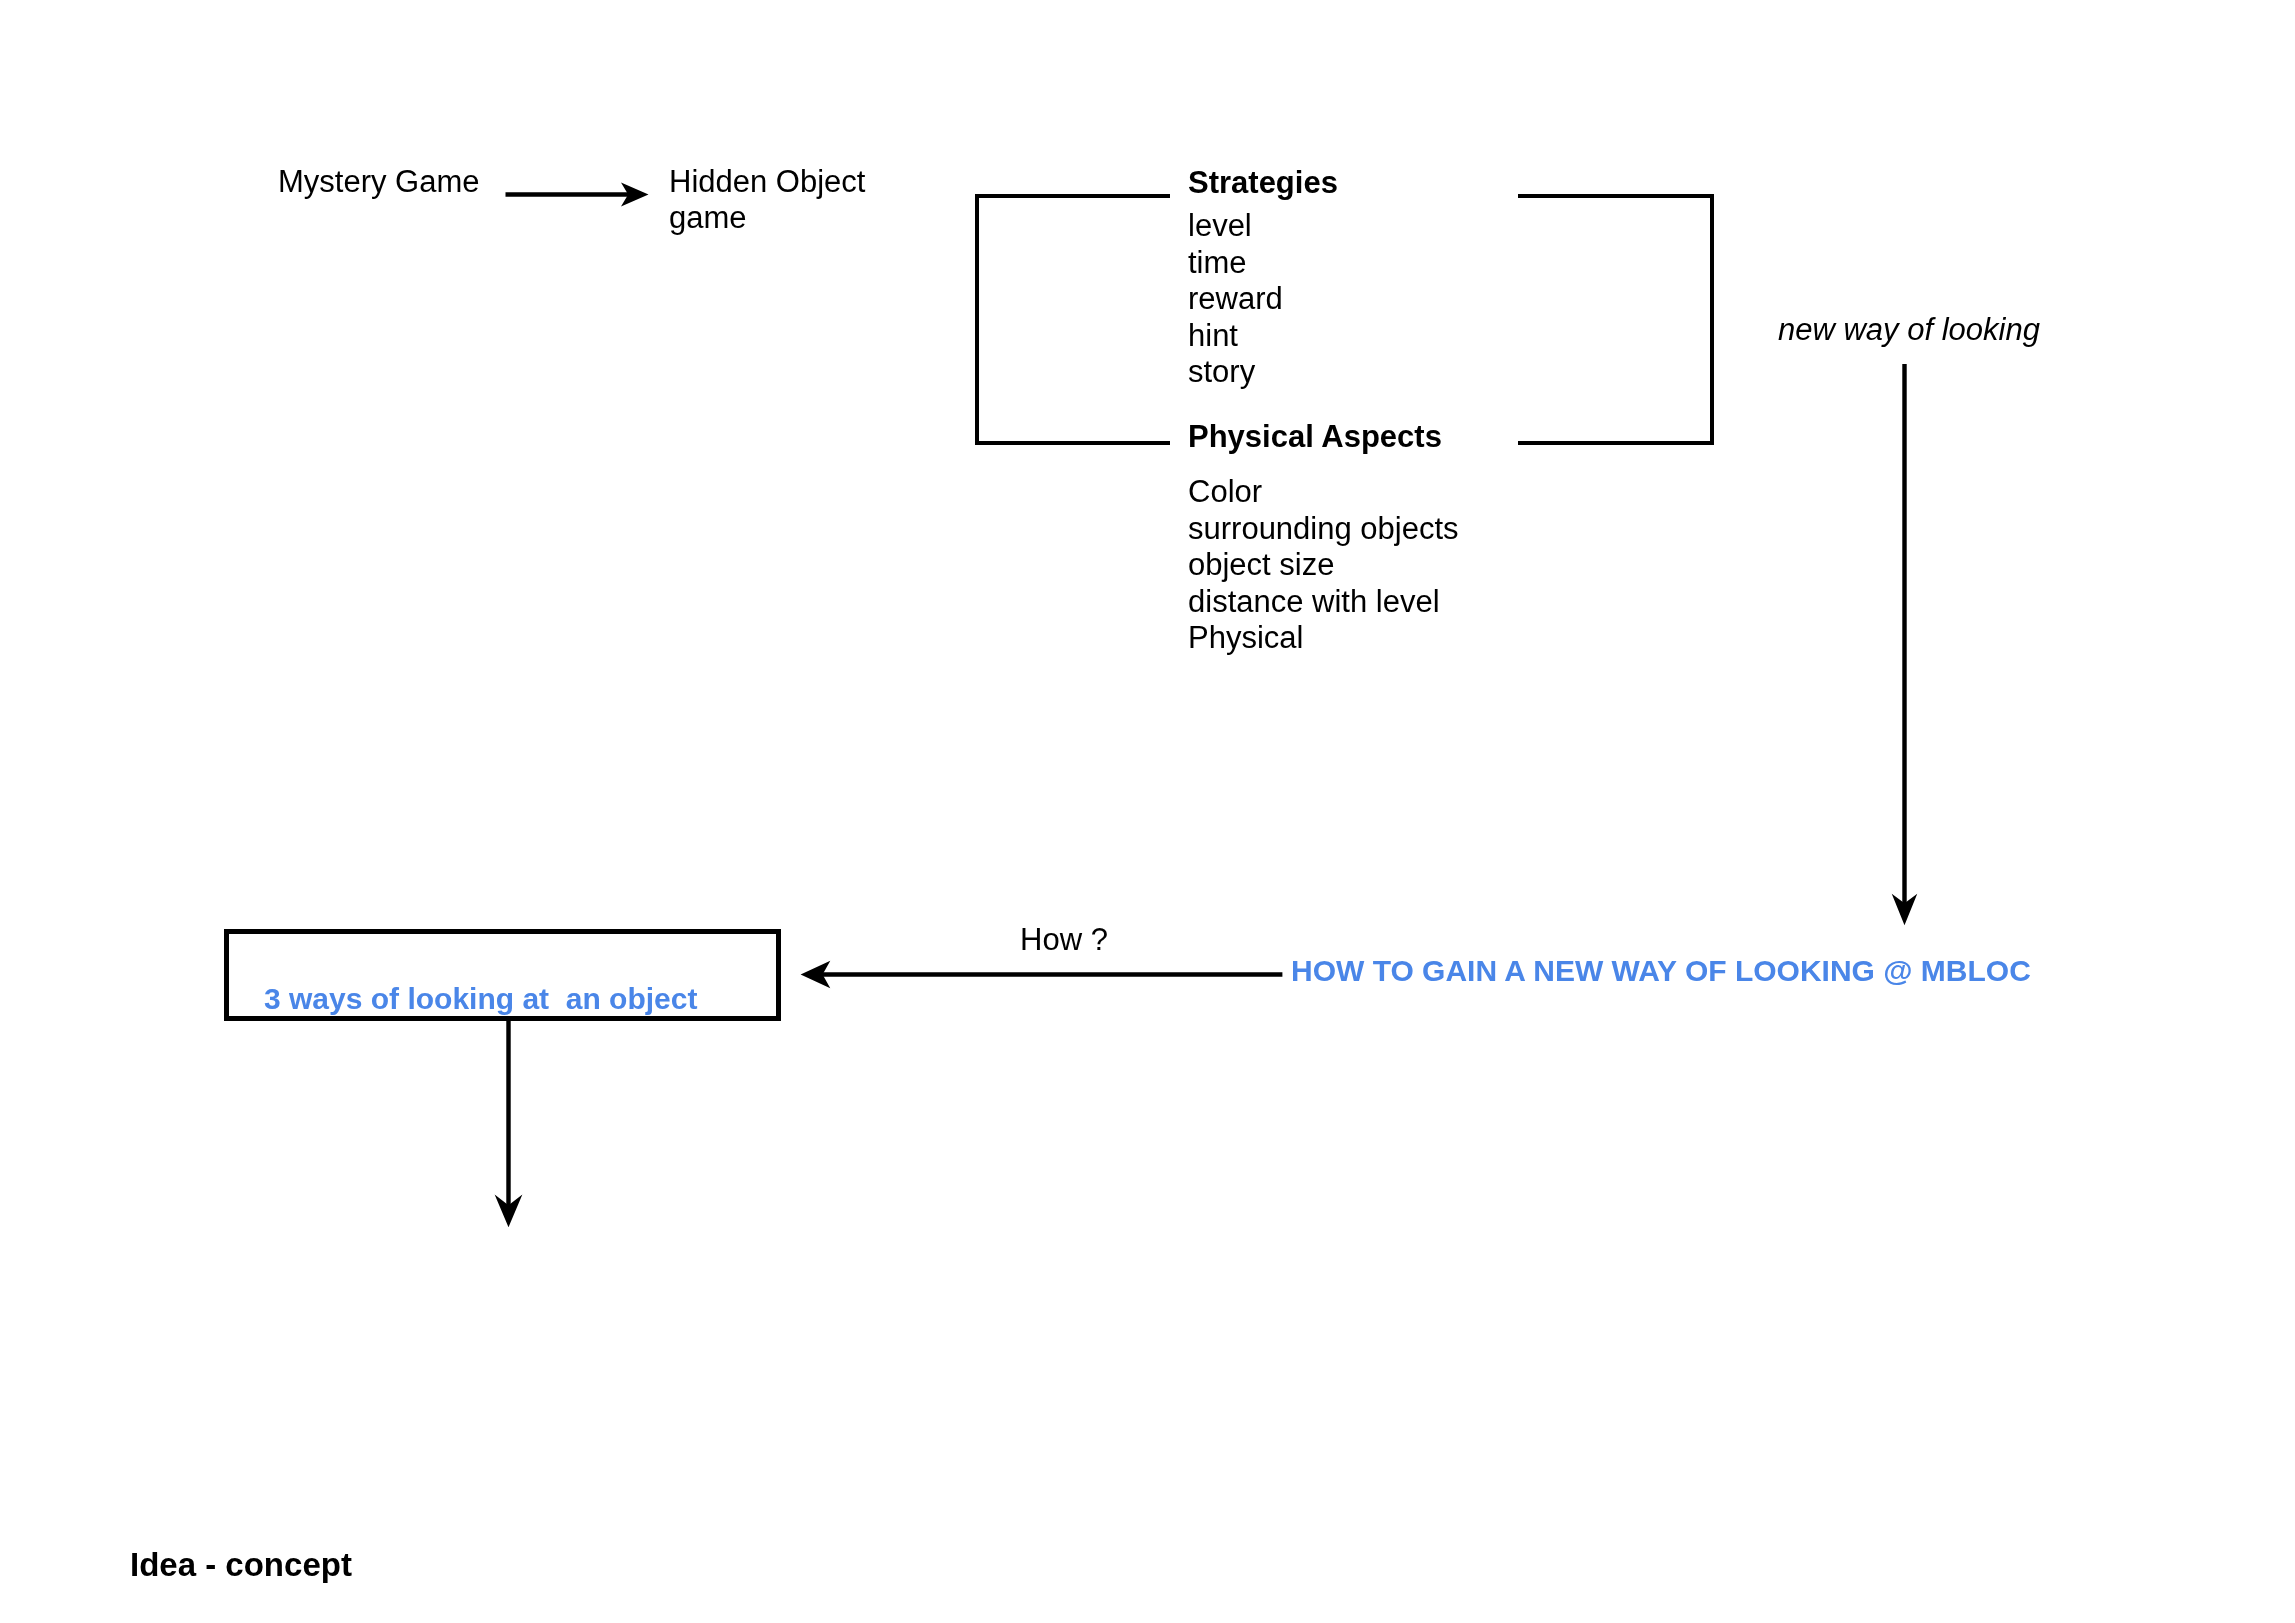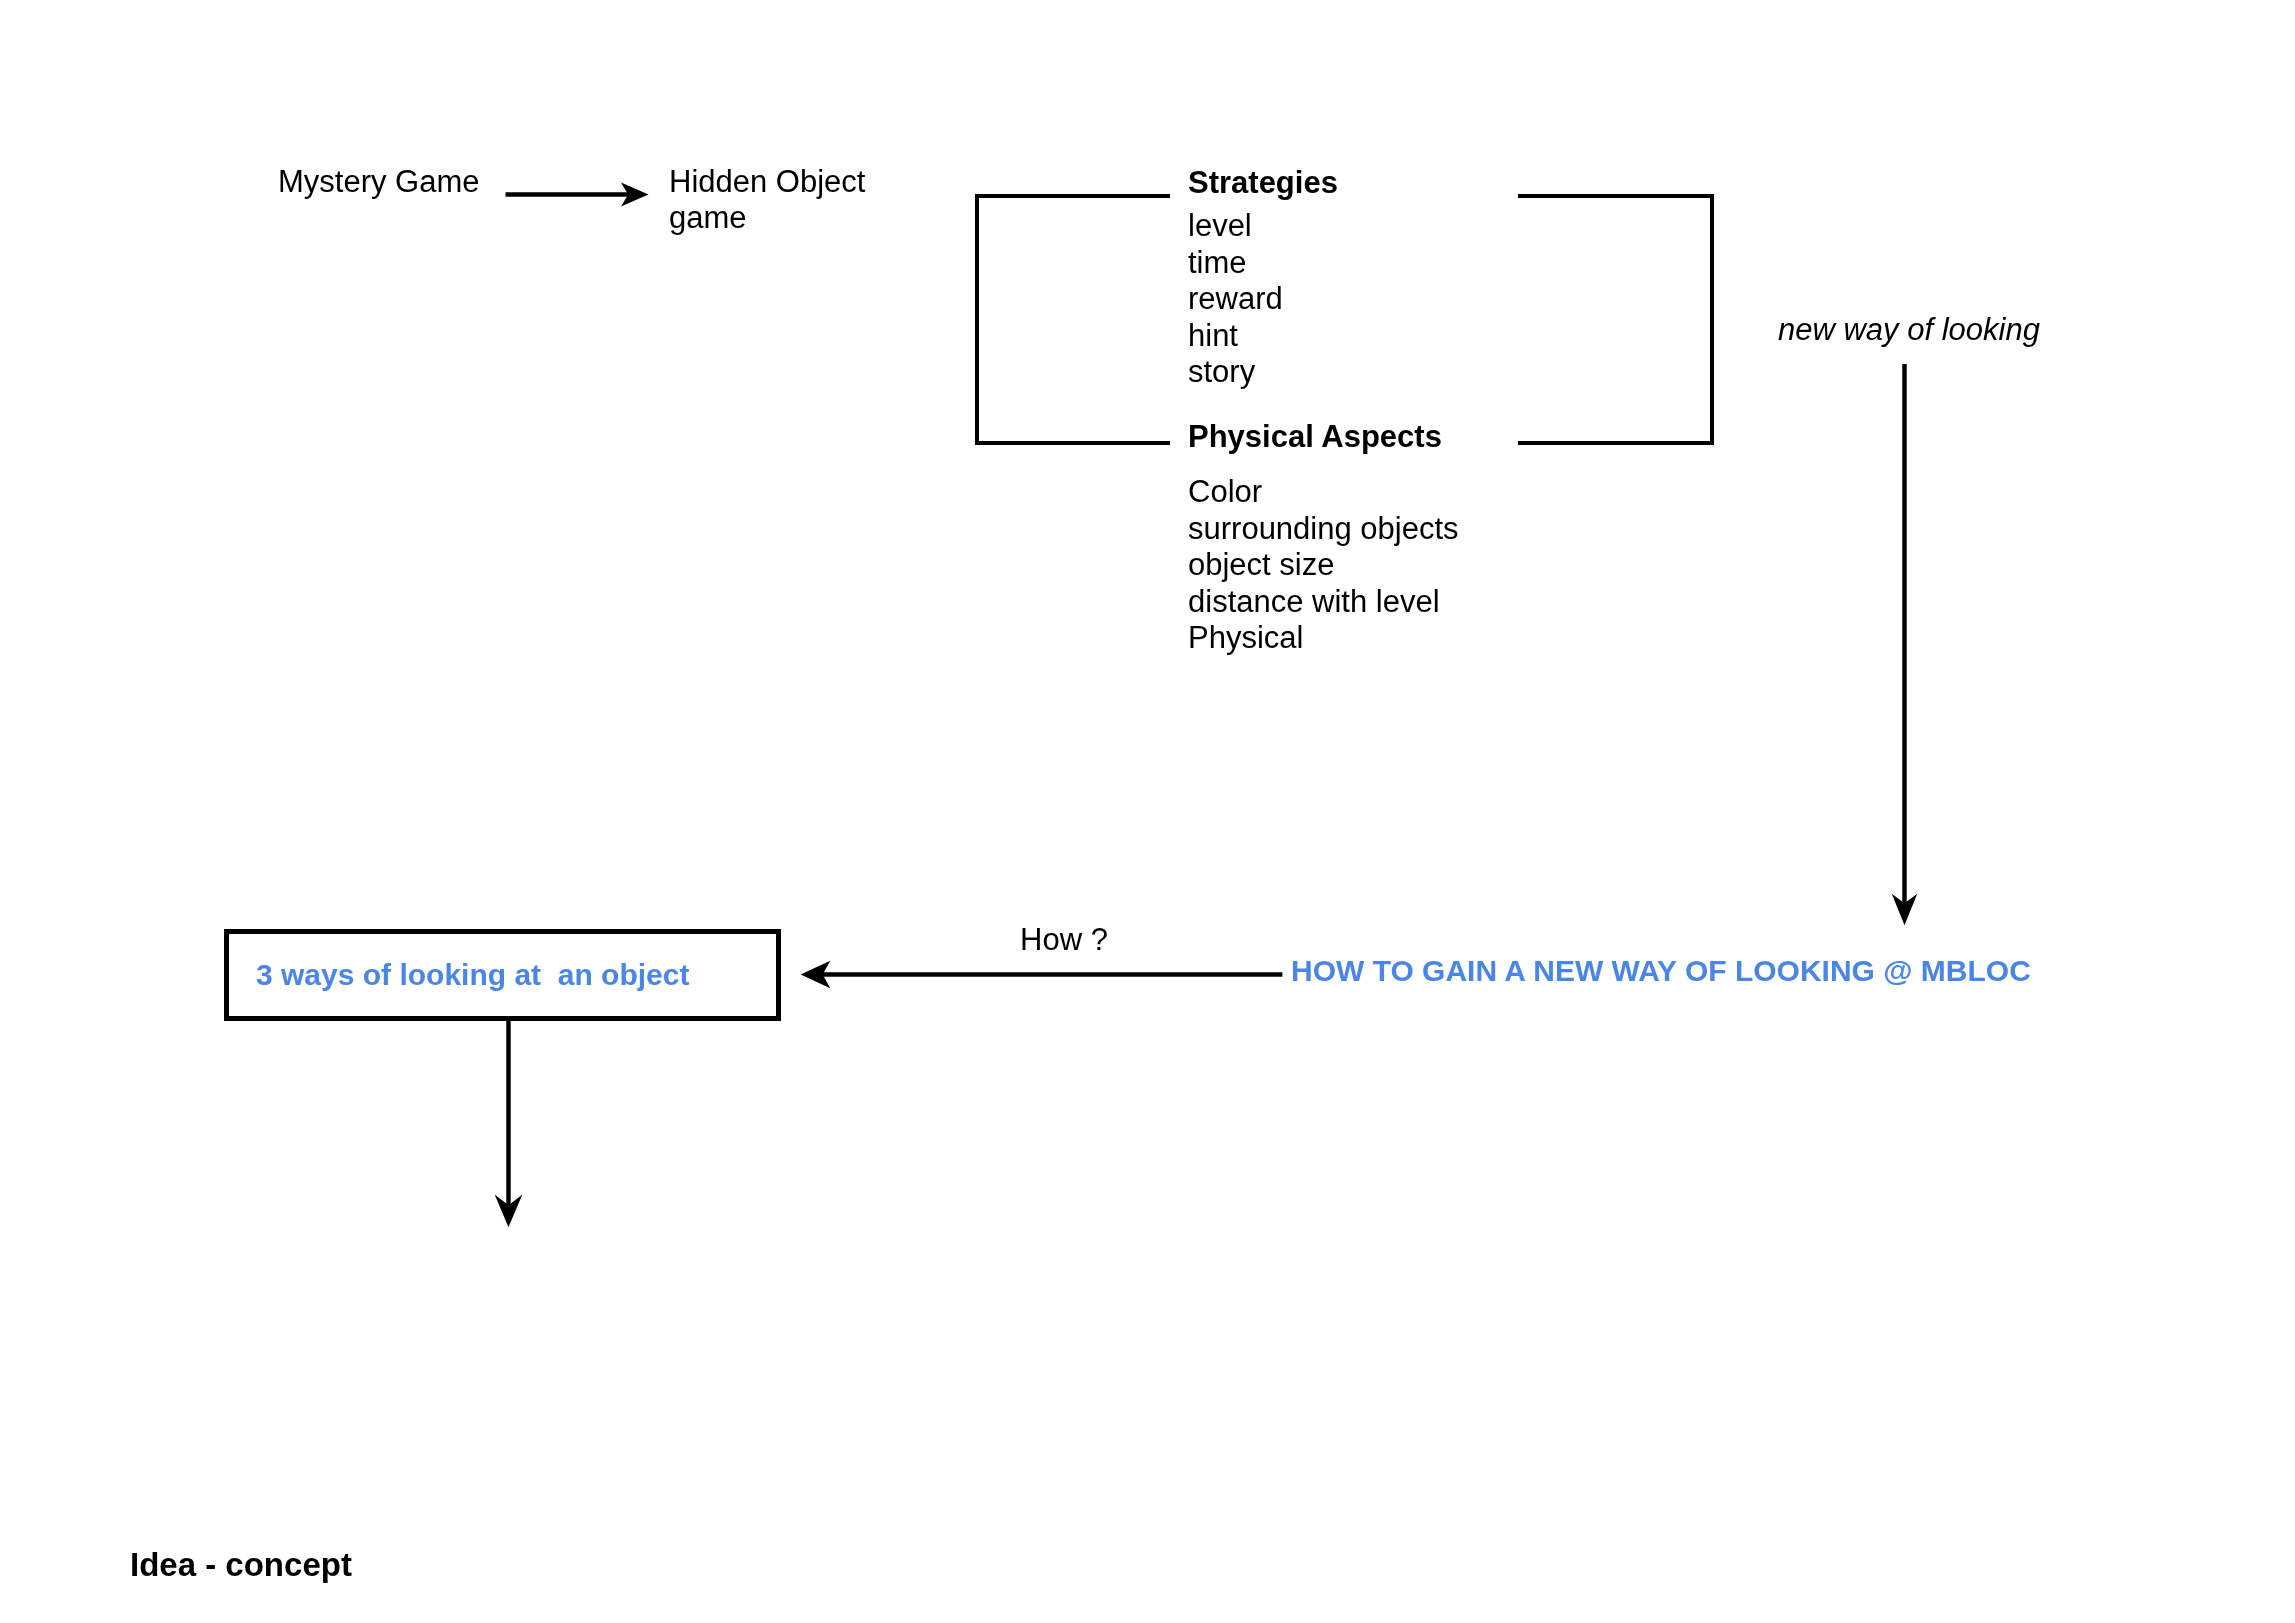--- a/index.html
+++ b/index.html
@@ -41,21 +41,22 @@
     background: #000000;
     width: 3.9px;
   }
 
   
   .outline-box {
     border: 5px solid #000000;
     background: #ffffff;
     box-sizing: border-box;
     display: flex;
-    align-items: center;
+    align-items: flex-end;
+    padding-left: 8px;
   }
 
   
   .arrow-svg { display: block; overflow: visible; }
 </style>
 </head>
 <body>
 
 <div id="canvas">
 

